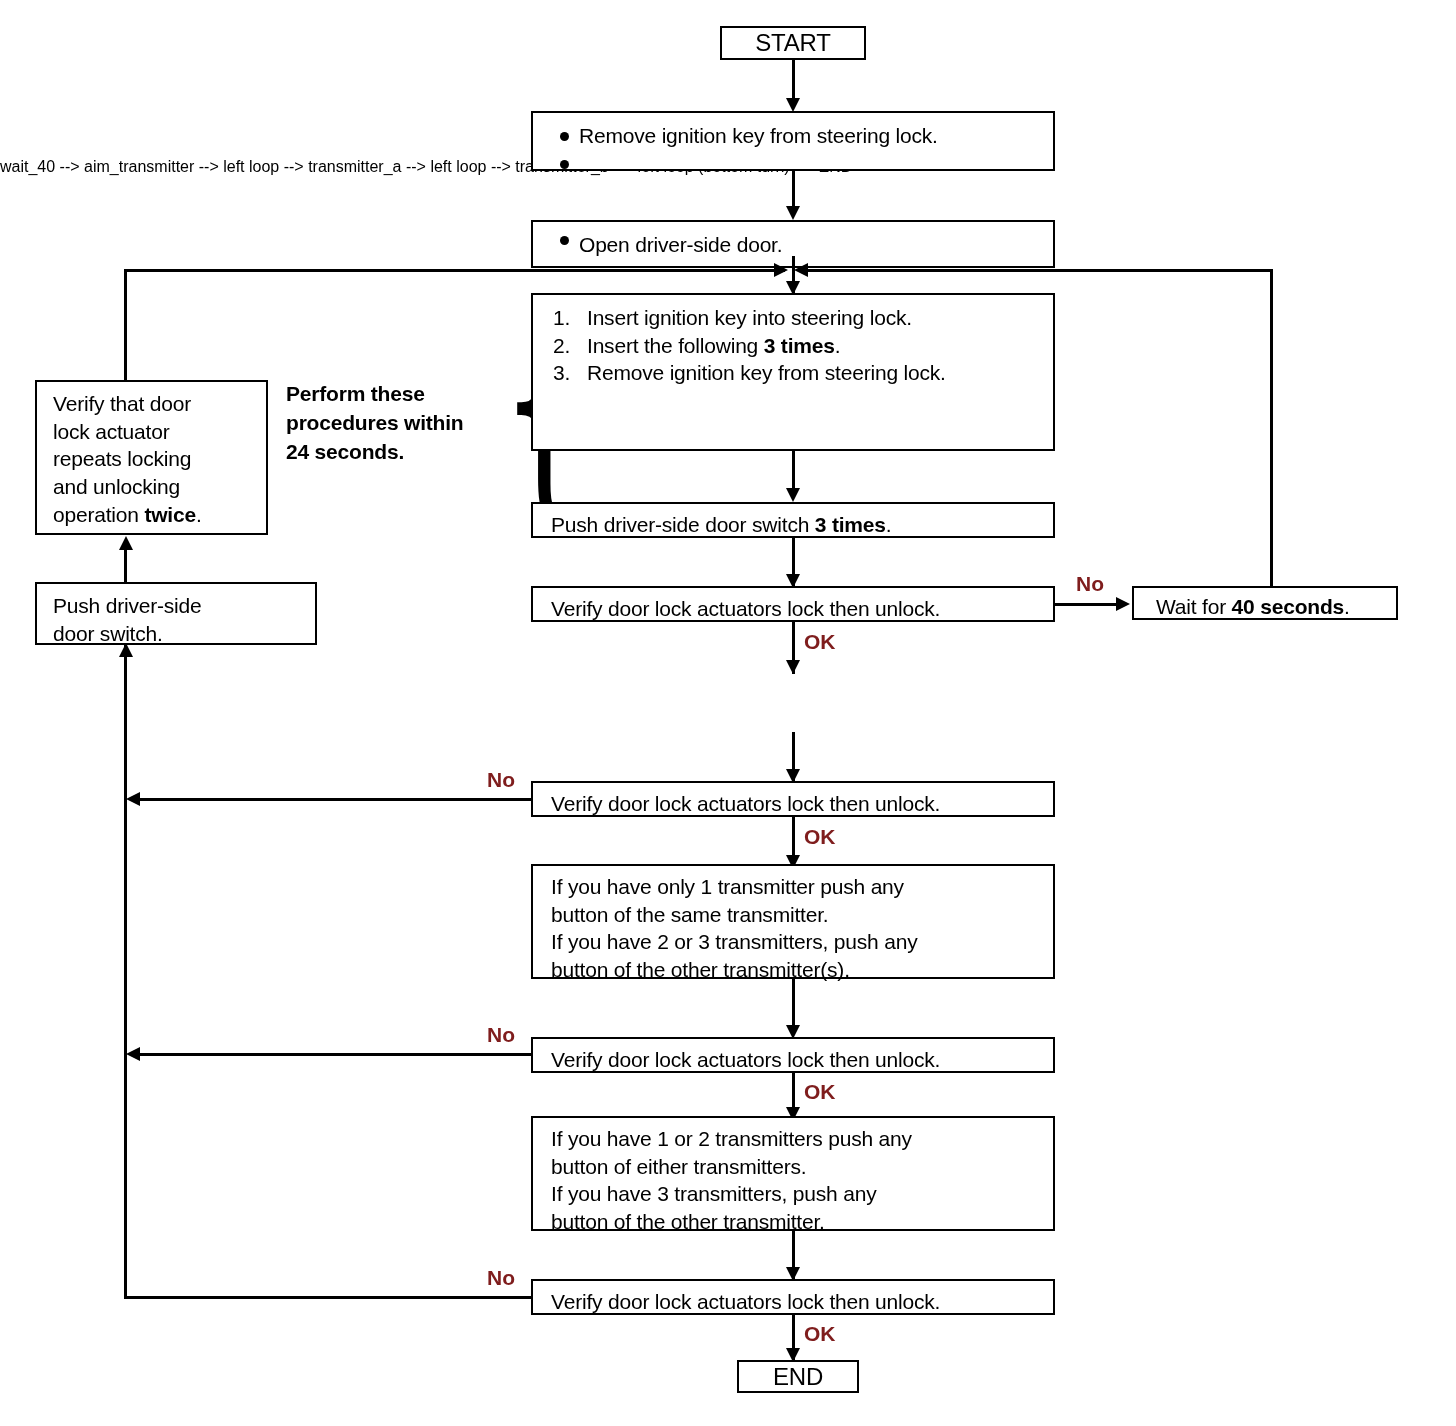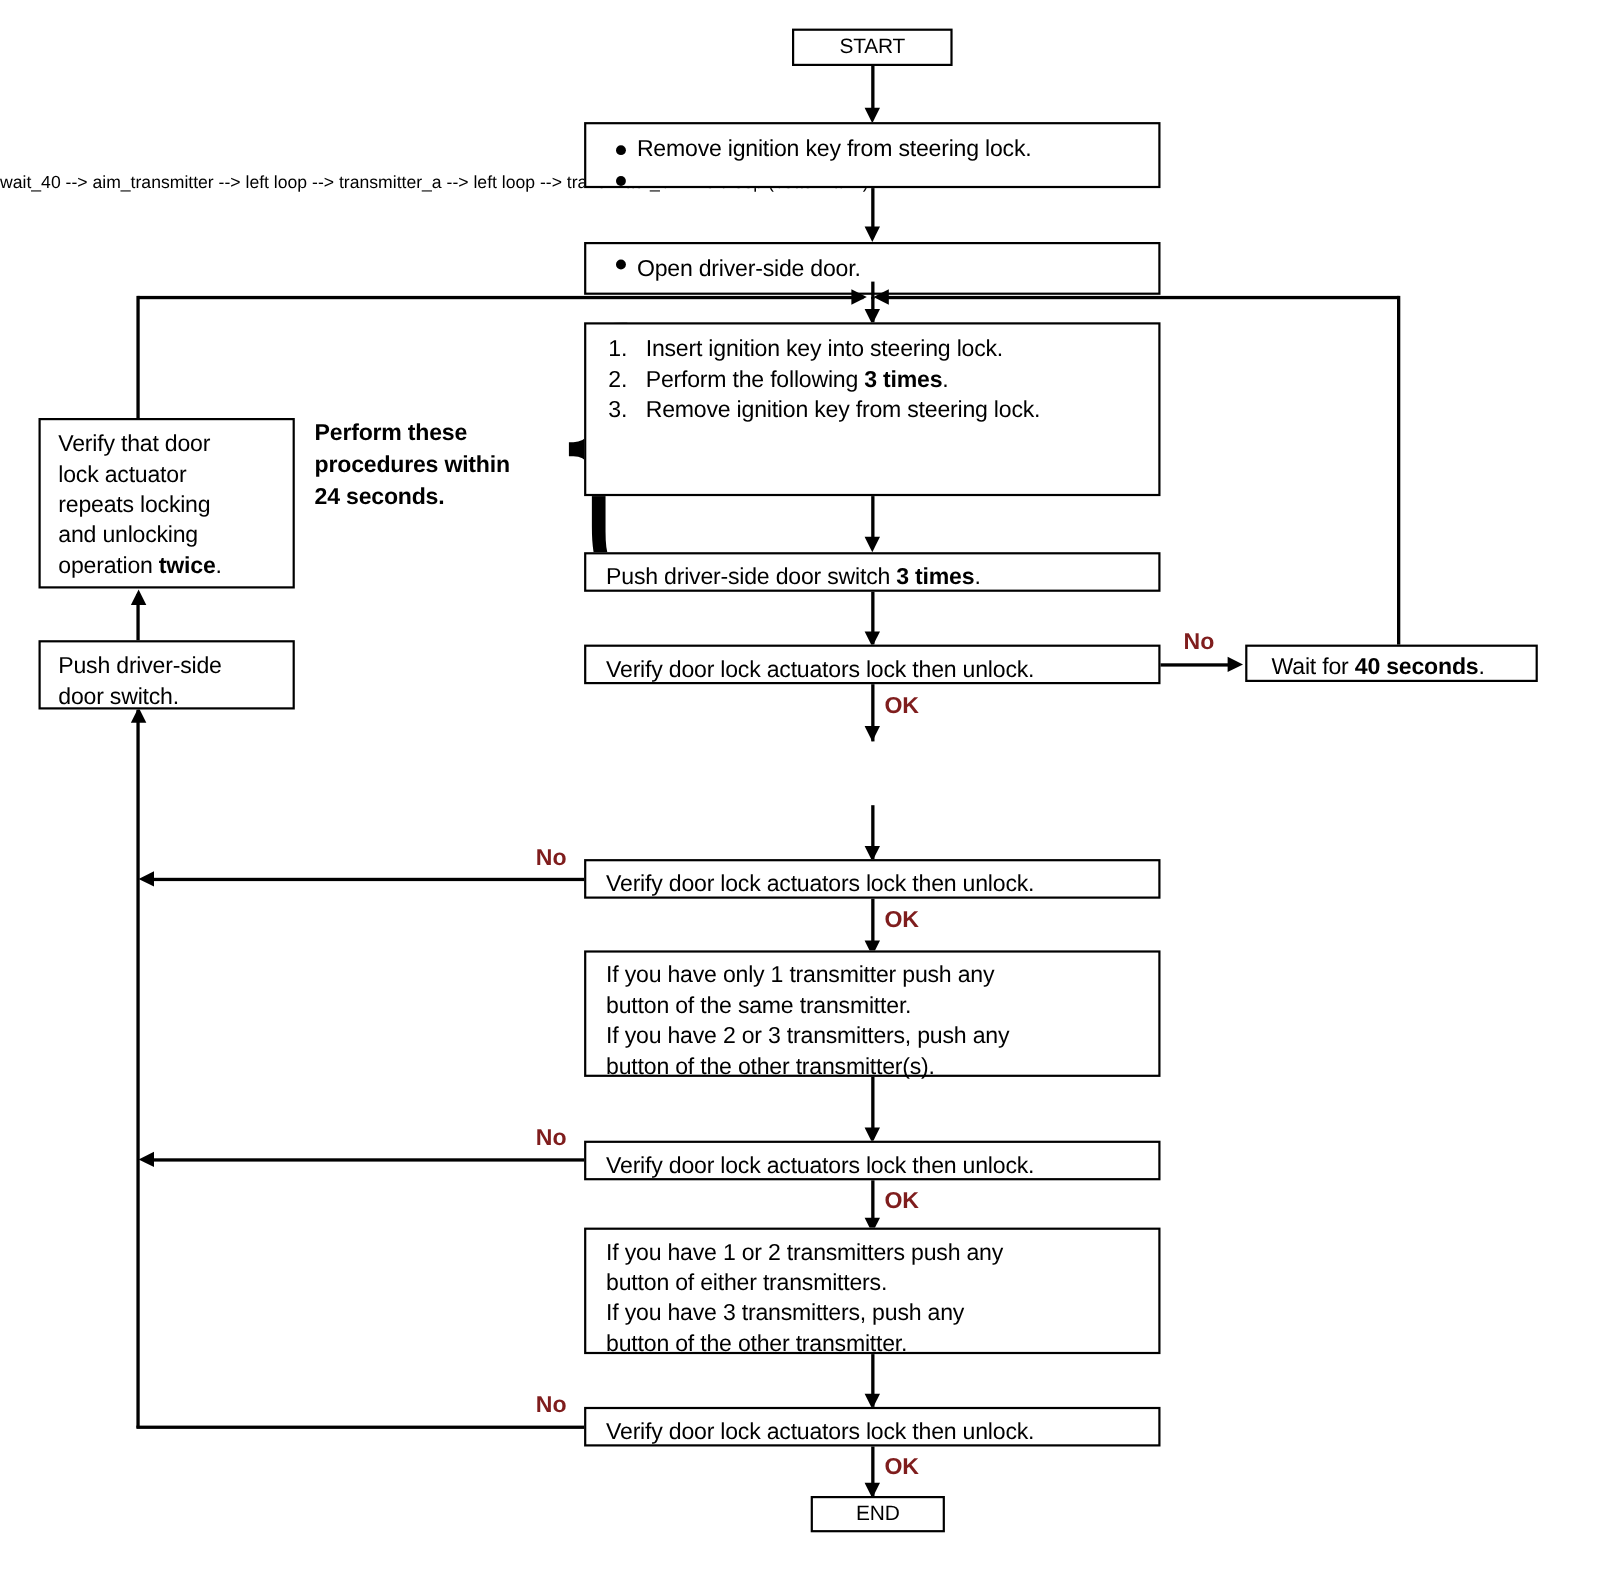--- a/index.html
+++ b/index.html
@@ -27,21 +27,21 @@
     line-height: 1.32;
     letter-spacing: -0.2px;
     color: #000000;
   }
   .box .txt {
     display: block;
     white-space: pre-line;
   }
   .terminal {
     text-align: center;
-    font-size: 19px;
+    font-size: 24px;
     display: flex;
     align-items: center;
     justify-content: center;
   }
   .pad-bullet {
     padding: 9px 14px 9px 24px;
   }
   .pad-num {
     padding: 9px 14px 9px 20px;
   }
@@ -208,21 +208,21 @@
 24 seconds.</div>
 
   
   <div class="box pad-num nlist" style="left:531px; top:293px; width:524px; height:158px;">
     <span class="nrow">
       <span class="nnum">1.</span>
       <span>Insert ignition key into steering lock.</span>
     </span>
     <span class="nrow">
       <span class="nnum">2.</span>
-      <span>Perform the following </span><b>3 times</b><span>.</span>
+      <span>Insert the following </span><b>3 times</b><span>.</span>
     </span>
     <span class="nrow">
       <span class="nnum">3.</span>
       <span>Remove ignition key from steering lock.</span>
     </span>
   </div>
 
   
   <div class="line-v" style="left:792px; top:451px; height:40px;"></div>
   <div class="arrow down" style="left:786px; top:488px;"></div>
@@ -333,21 +333,21 @@
   
   <div class="box terminal" style="left:737px; top:1360px; width:122px; height:33px;">
     <span>END</span>
   </div>
 
   
   <div class="line-v thick" style="left:124px; top:645px; height:653px;"></div>
   <div class="arrow up" style="left:119px; top:643px;"></div>
 
   
-  <div class="box pad-left" style="left:35px; top:582px; width:233px; height:63px;">
+  <div class="box pad-left" style="left:35px; top:582px; width:282px; height:63px;">
     <span class="txt">Push driver-side
 door switch.</span>
   </div>
 
   
   <div class="line-v" style="left:124px; top:540px; height:42px;"></div>
   <div class="arrow up" style="left:119px; top:536px;"></div>
 
   
   <div class="box pad-left" style="left:35px; top:380px; width:233px; height:155px;">

